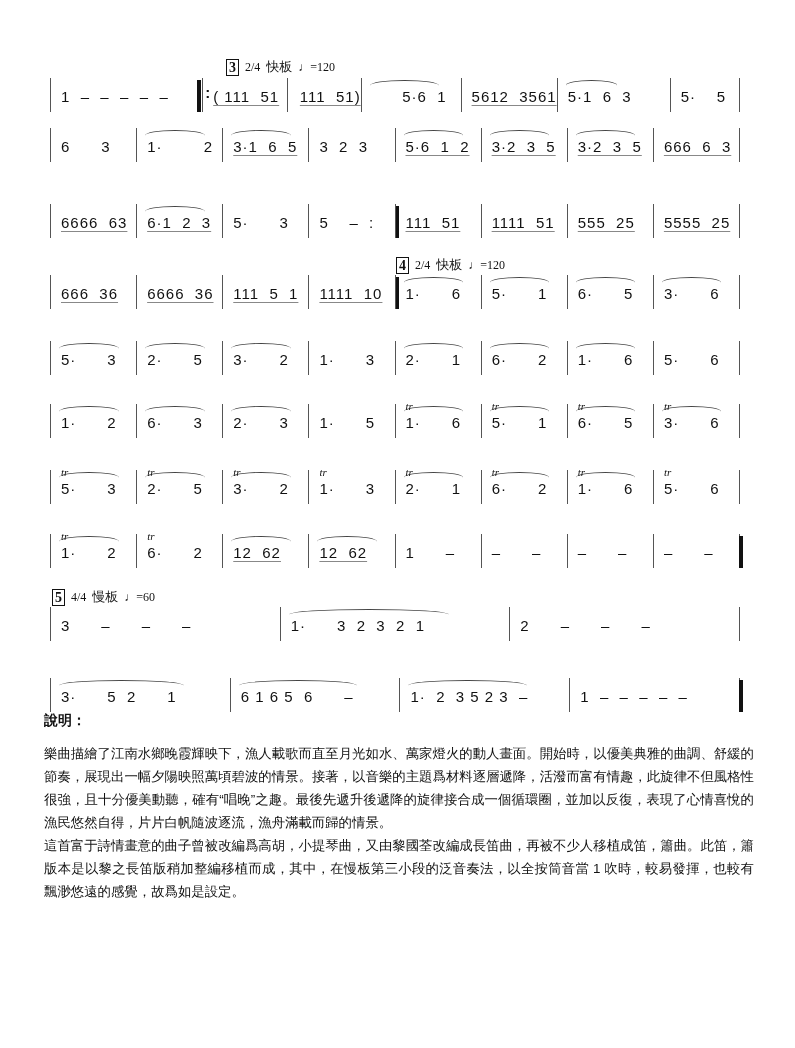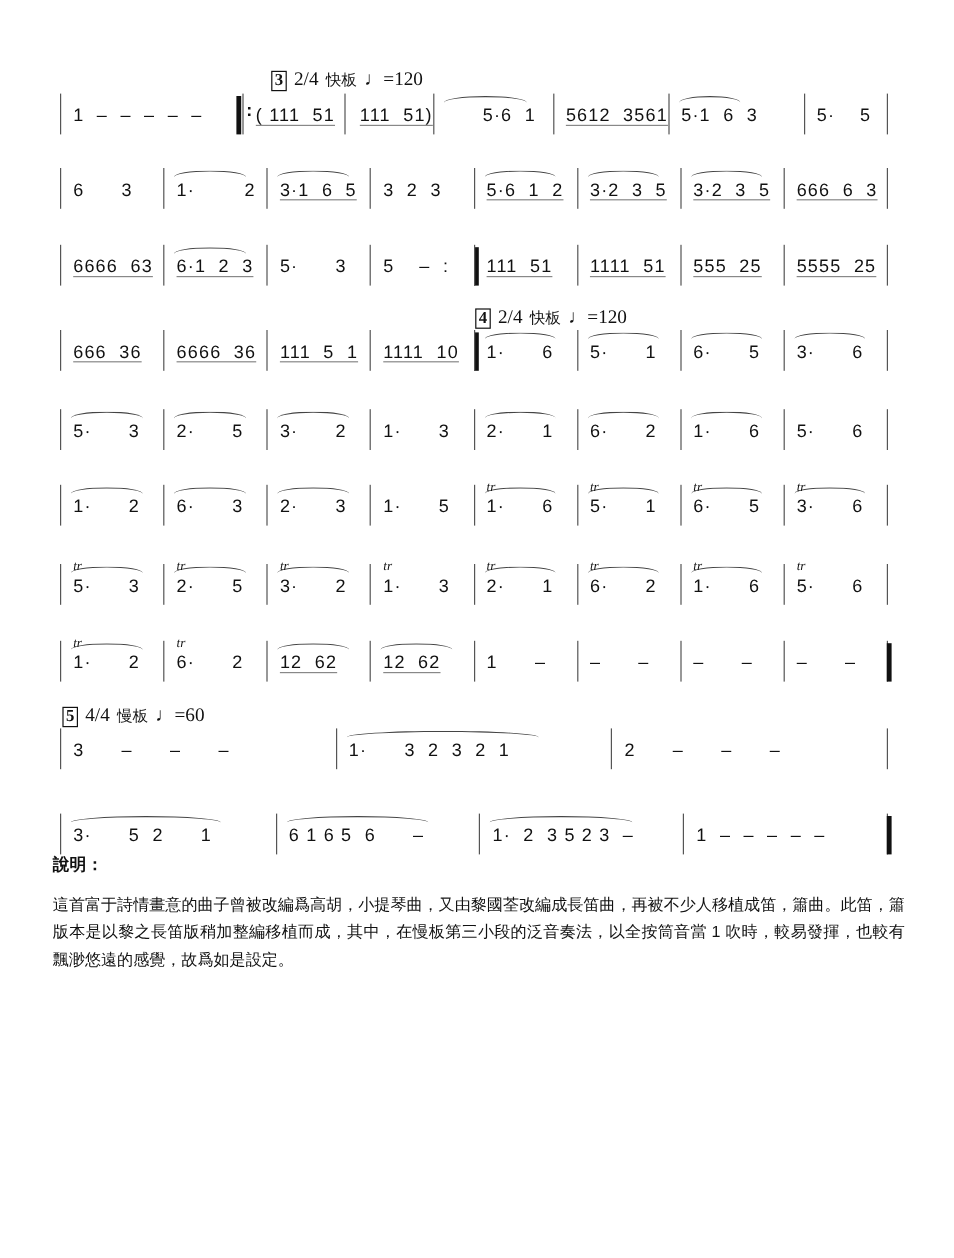--- a/index.html
+++ b/index.html
@@ -13,21 +13,21 @@
   .measure .notes { font-size: 15px; letter-spacing: 1px; white-space: pre; line-height: 18px; padding-bottom: 6px;
                     text-decoration: underline; text-decoration-color: #888; text-underline-offset: 3px; }
   .measure .notes.plain { text-decoration: none; }
   .bar-end { position: absolute; right: -4px; top: 2px; width: 4px; height: 32px; background: #111; }
   .bar-repeat-start { position: absolute; left: -6px; top: 2px; width: 4px; height: 32px; background: #111; }
   .repeat-dots { position: absolute; font-size: 15px; font-weight: bold; line-height: 10px; }
   .slur { position: absolute; top: 2px; height: 10px; border-top: 1.2px solid #444; border-radius: 50% 50% 0 0; }
   .trill { position: absolute; top: -12px; font-style: italic; font-family: "Liberation Serif", serif; font-size: 11px; }
   .marker { position: absolute; display: flex; align-items: center; gap: 6px; font-size: 13px; }
   .marker .box { border: 1.2px solid #111; padding: 0 2px; font-weight: bold; font-family: "Liberation Serif", serif; font-size: 14px; line-height: 15px; }
-  .marker .tempo { font-family: "Liberation Serif", serif; font-size: 16px; }
+  .marker .tempo { font-family: "Liberation Serif", serif; font-size: 12px; }
   .notes-section { position: absolute; left: 44px; top: 712px; width: 710px; }
   .notes-title { font-size: 14px; font-weight: bold; margin-bottom: 12px; }
   .para { font-size: 13.4px; line-height: 23px; margin: 0; text-align: justify; }
 </style>
 </head>
 <body>
 
 <div class="page">
 
   <div class="marker" style="left:226px; top:58px;">
@@ -70,21 +70,21 @@
           <span class="notes">5612  3561</span>
         </div>
         <div class="measure" style="flex: 1 1 0px;">
           <div class="slur" style="left: 8px; width: 70%;"></div>
           <span class="notes plain">5·1  6  3</span>
         </div>
         <div class="measure last-right" style="flex: 0.95 1 0px; margin-left: 38px;">
           <span class="notes plain">5·    5</span>
         </div>
       </div>
-      <div class="staff" style="top: 140px;">
+      <div class="staff" style="top: 128px;">
         <div class="measure">
           <span class="notes plain">6      3</span>
         </div>
         <div class="measure">
           <div class="slur" style="left: 8px; width: 70%;"></div>
           <span class="notes plain">1·        2</span>
         </div>
         <div class="measure">
           <div class="slur" style="left: 8px; width: 70%;"></div>
           <span class="notes">3·1  6  5</span>
@@ -335,15 +335,16 @@
         </div>
         <div class="measure last-right" style="flex: 1.6 1 0px;">
           <div class="bar-end"></div>
           <span class="notes plain">1  –  –  –  –  –</span>
         </div>
       </div>
     </div>
 
   <div class="notes-section">
     <div class="notes-title">說明：</div>
+    <p class="para">樂曲描繪了江南水鄉晚霞輝映下，漁人載歌而直至月光如水、萬家燈火的動人畫面。開始時，以優美典雅的曲調、舒緩的節奏，展現出一幅夕陽映照萬頃碧波的情景。接著，以音樂的主題爲材料逐層遞降，活潑而富有情趣，此旋律不但風格性很強，且十分優美動聽，確有“唱晚”之趣。最後先遞升後遞降的旋律接合成一個循環圈，並加以反復，表現了心情喜悅的漁民悠然自得，片片白帆隨波逐流，漁舟滿載而歸的情景。</p>
     <p class="para">這首富于詩情畫意的曲子曾被改編爲高胡，小提琴曲，又由黎國荃改編成長笛曲，再被不少人移植成笛，簫曲。此笛，簫版本是以黎之長笛版稍加整編移植而成，其中，在慢板第三小段的泛音奏法，以全按筒音當 1 吹時，較易發揮，也較有飄渺悠遠的感覺，故爲如是設定。</p>
   </div>
 </div>
 
 </body></html>

